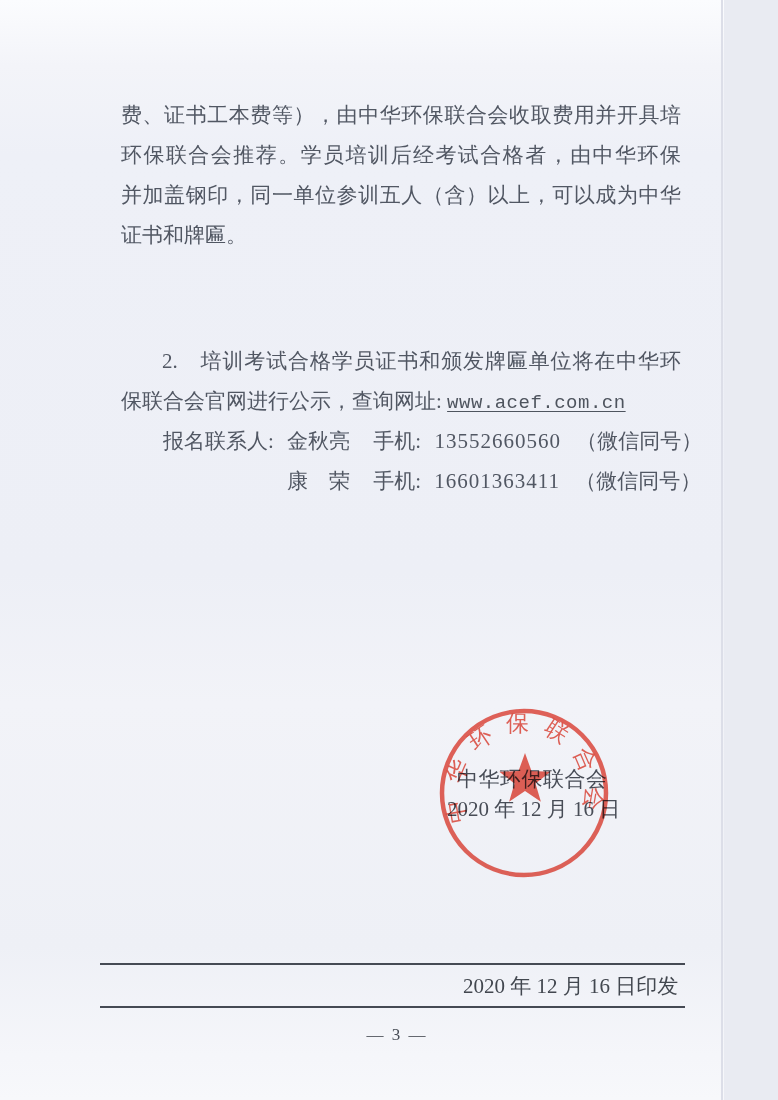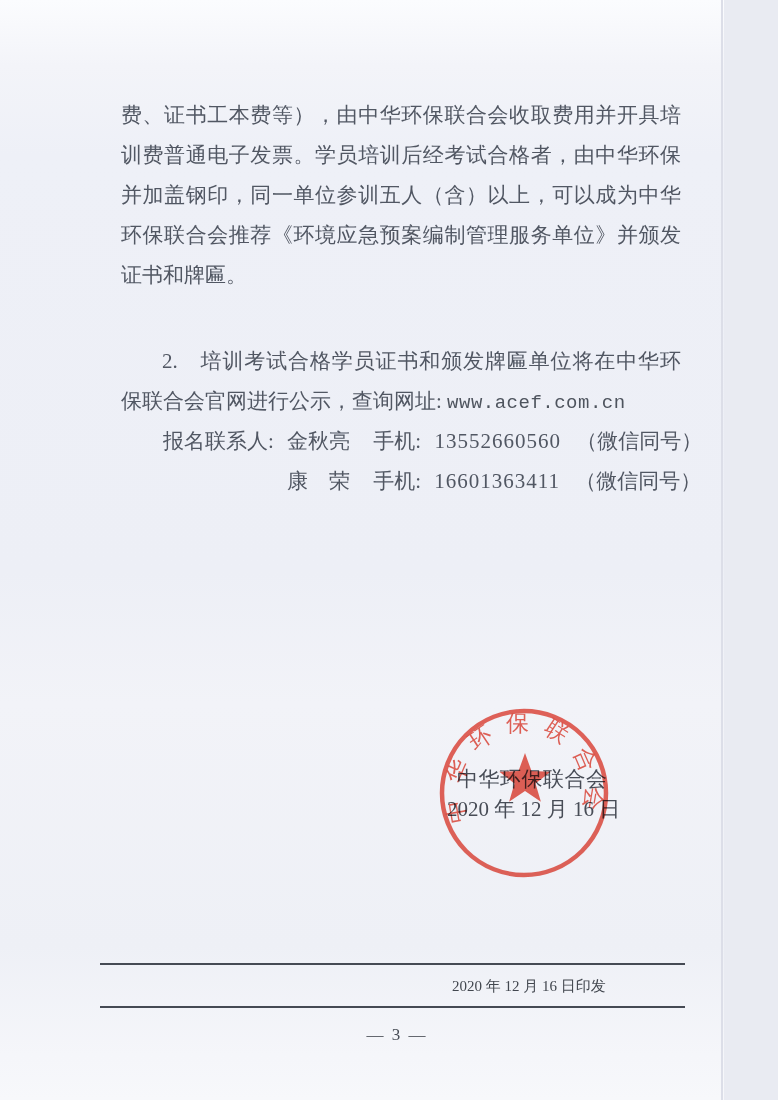--- a/index.html
+++ b/index.html
@@ -35,21 +35,21 @@
   .contact-row{height:40px;text-align:center;text-align-last:left;white-space:nowrap;}
   .contact-row.r1{padding-left:42px;}
   .contact-row.r2{padding-left:166px;}
   .contact-row .gap-s{margin-right:8px;}
   .contact-row .gap-m{margin-right:18px;}
   .contact-row .gap-p{margin-right:10px;}
   .phone-num{letter-spacing:1px;}
   .url-link{
     font-family:"Liberation Mono","DejaVu Sans Mono",monospace;
     font-size:19px;letter-spacing:.5px;
-    text-underline-offset:3px;
+    text-decoration:underline;text-underline-offset:3px;
     color:#4e545e;
   }
   .attachment{
     position:absolute;left:165px;top:582px;
     font-size:21px;line-height:40px;color:#515763;
   }
   .sig-org{
     position:absolute;left:457px;top:768px;
     font-size:21px;line-height:23px;color:#474c56;letter-spacing:.5px;
   }
@@ -71,38 +71,37 @@
   .rule{
     position:absolute;left:100px;width:585px;height:2px;background:#454a54;
   }
   .rule.top{top:963px;}
   .rule.bottom{top:1006px;}
   .footer-office{
     position:absolute;left:123px;top:975px;
     font-size:21px;line-height:23px;color:#42474f;
   }
   .footer-date{
-    position:absolute;left:452px;top:975px;
-    font-size:15px;line-height:23px;color:#42474f;
+    position:absolute;left:463px;top:975px;
+    font-size:21px;line-height:23px;color:#42474f;
   }
   .page-number{
     position:absolute;left:8px;top:1025px;width:778px;
     text-align:center;font-size:17px;color:#4a4f58;letter-spacing:2px;
   }
 </style>
 </head>
 <body>
 
 <div class="page">
 
   <div class="para" style="top:95px;">
     <div class="jline">费、证书工本费等），由中华环保联合会收取费用并开具培</div>
-    <div class="jline">训费普通电子发票。学员培训后经考试合格者，由中华环保</div>
+    <div class="jline">环保联合会推荐。学员培训后经考试合格者，由中华环保</div>
     <div class="jline">并加盖钢印，同一单位参训五人（含）以上，可以成为中华</div>
-    <div class="jline">环保联合会推荐《环境应急预案编制管理服务单位》并颁发</div>
     <div class="jline last">证书和牌匾。</div>
   </div>
 
   <div class="para" style="top:341px;">
     <div class="jline p2-line1">2.　培训考试合格学员证书和颁发牌匾单位将在中华环</div>
     <div class="plainline">
       <span>保联合会官网进行公示，查询网址: </span><span class="url-link">www.acef.com.cn</span>
     </div>
     <div class="contact-row r1">
       <span class="gap-s">报名联系人:</span>

